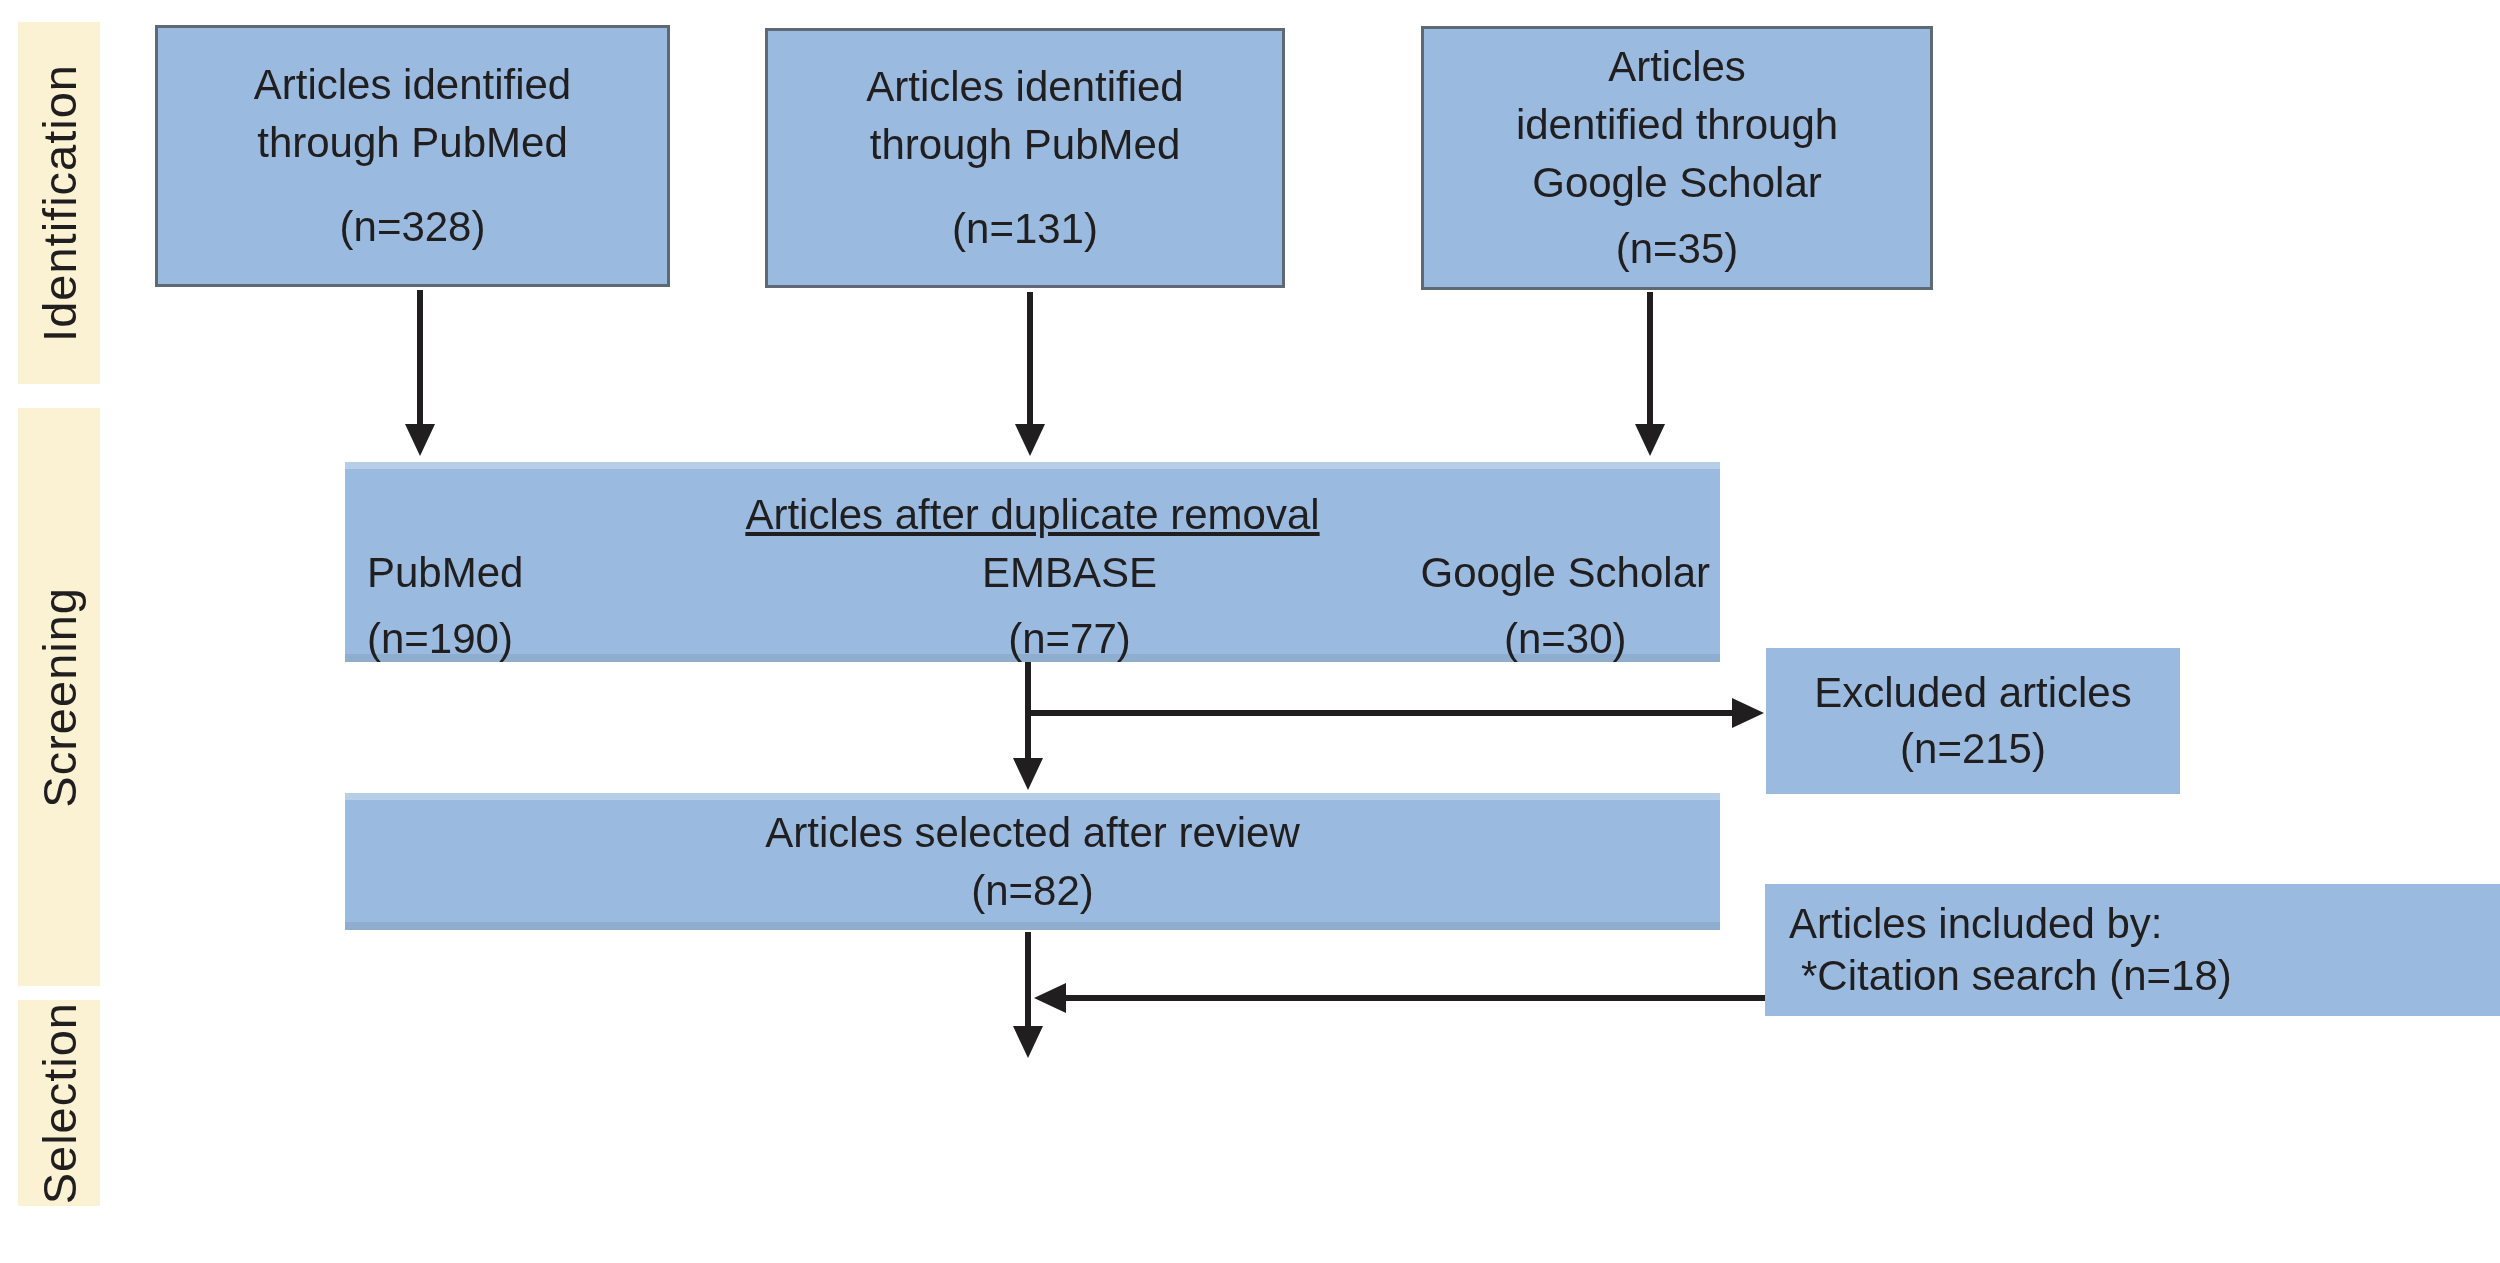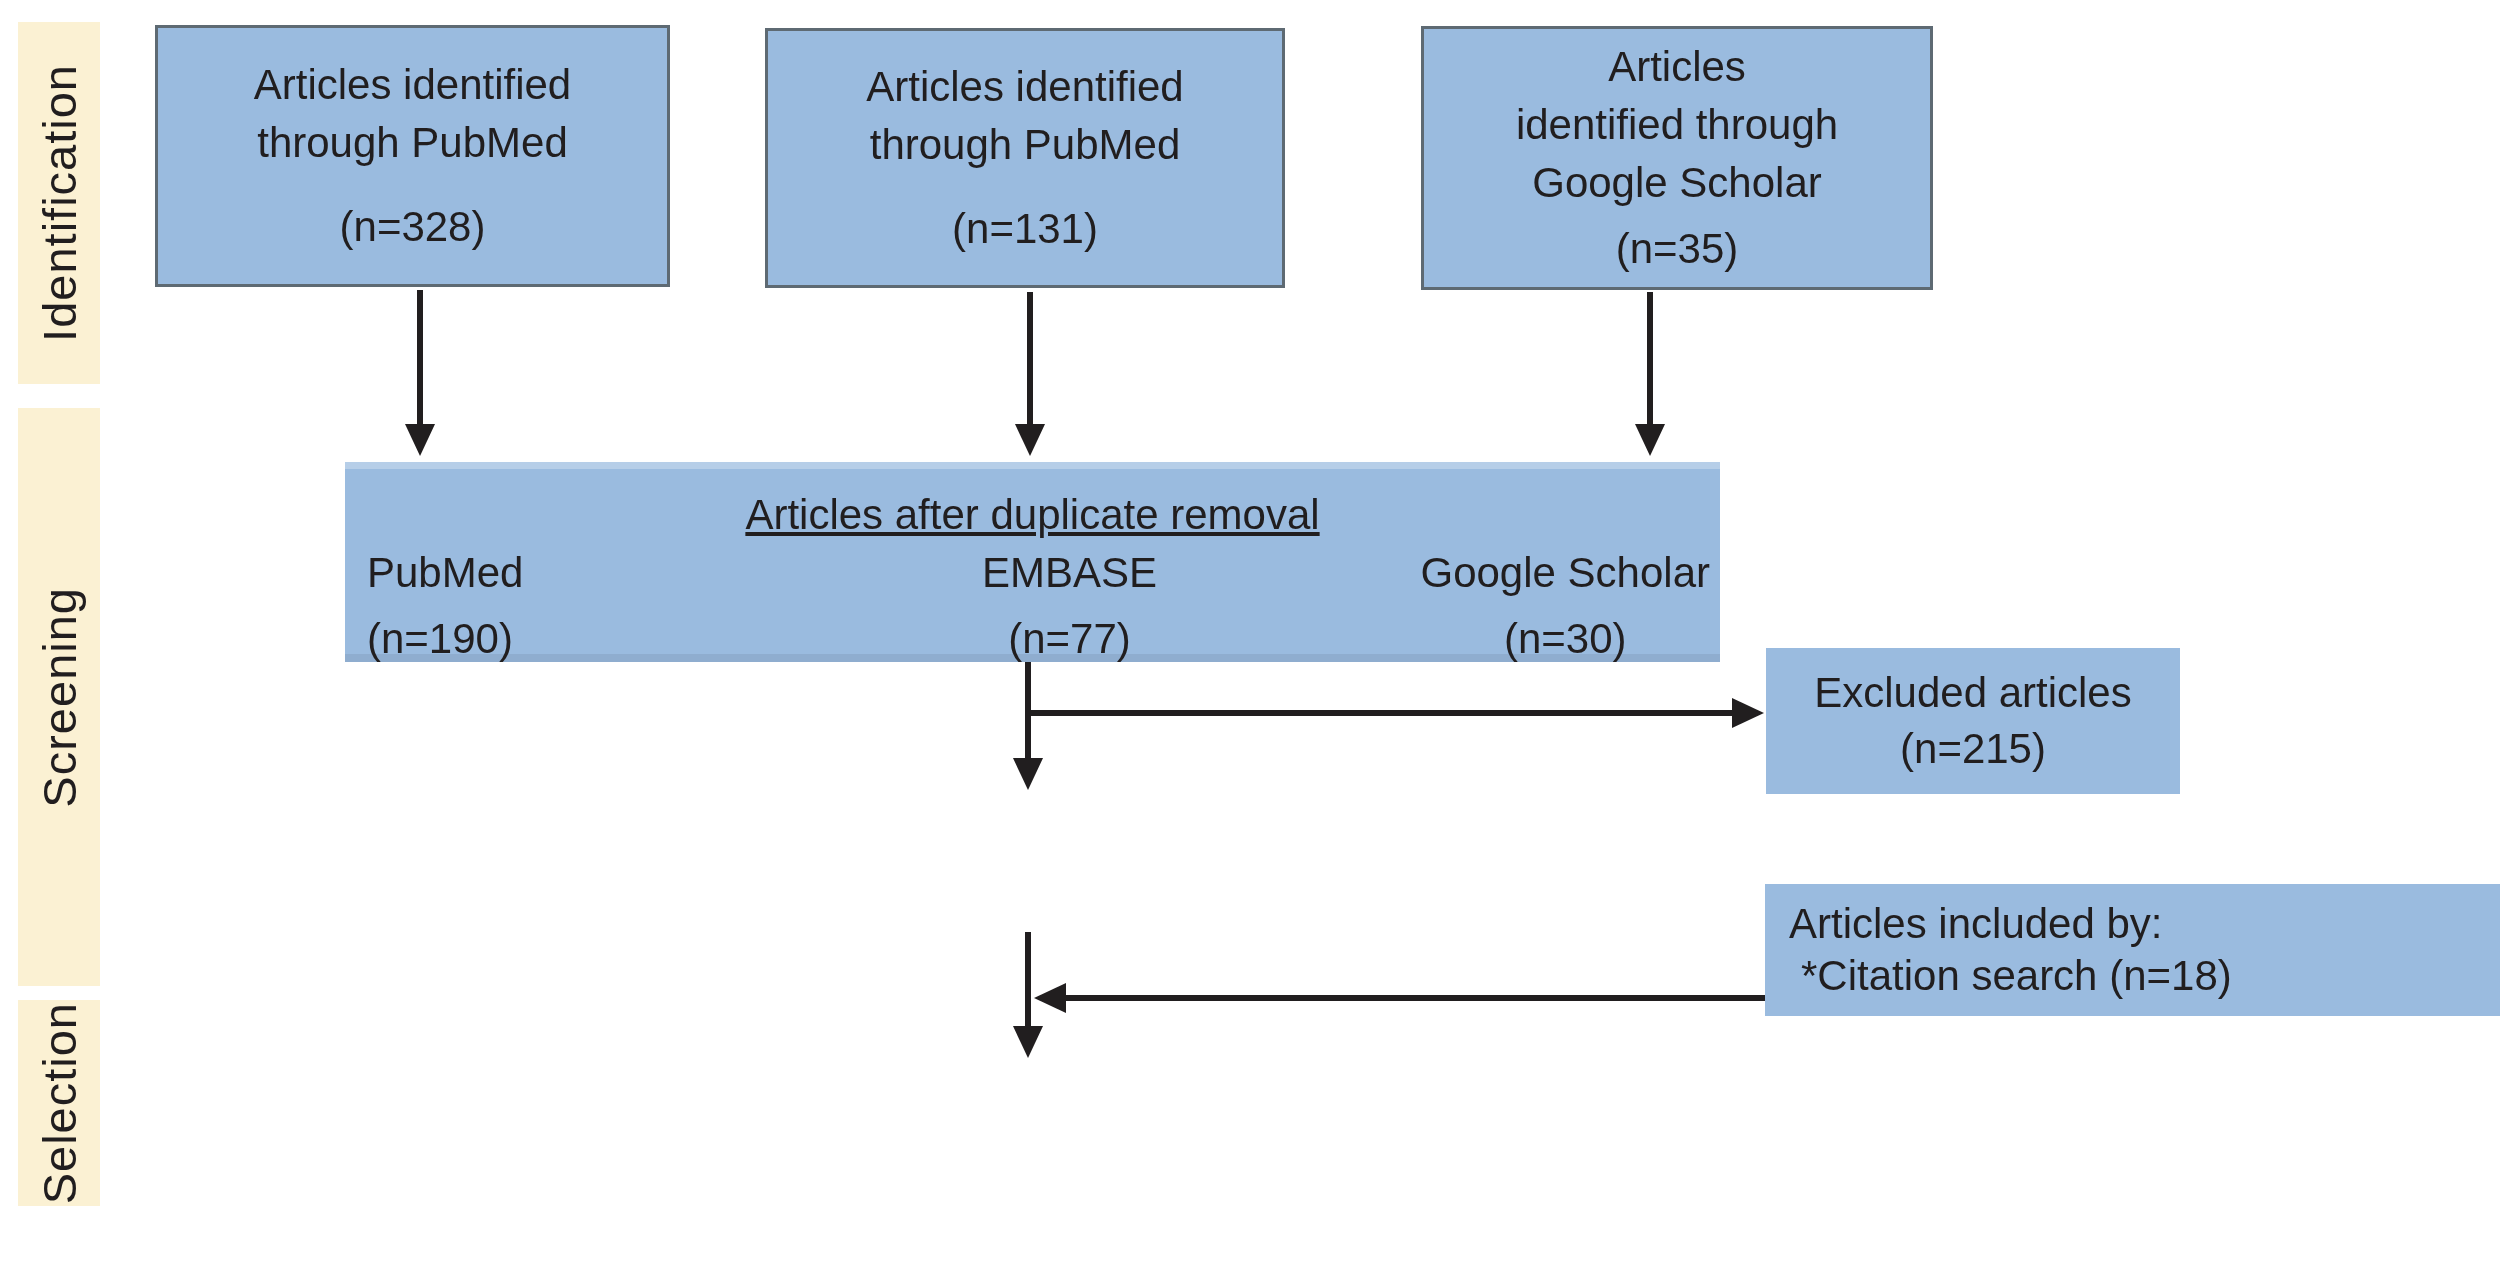--- a/index.html
+++ b/index.html
@@ -112,20 +112,24 @@
   <div class="shaft-v" style="left:1025px;top:662px;height:98px;"></div>
   <div class="head-down" style="left:1013px;top:758px;"></div>
   <div class="shaft-h" style="left:1025px;top:710px;width:709px;"></div>
   <div class="head-right" style="left:1732px;top:698px;"></div>
 
   <div class="box center-2line" style="left:1766px;top:648px;width:414px;height:146px;line-height:52px;">
     <span>Excluded articles</span>
     <span class="l2">(n=215)</span>
   </div>
 
+  <div class="box wide center-2line" style="left:345px;top:793px;width:1375px;height:137px;line-height:54px;">
+    <span>Articles selected after review</span>
+    <span class="l2">(n=82)</span>
+  </div>
 
   <div class="shaft-v" style="left:1025px;top:932px;height:96px;"></div>
   <div class="head-down" style="left:1013px;top:1026px;"></div>
   <div class="shaft-h" style="left:1066px;top:995px;width:700px;"></div>
   <div class="head-left" style="left:1034px;top:983px;"></div>
 
   <div class="box leftbox" style="left:1765px;top:884px;width:735px;height:132px;">
     <span>Articles included by:</span>
     <span class="l2">*Citation search (n=18)</span>
   </div>

